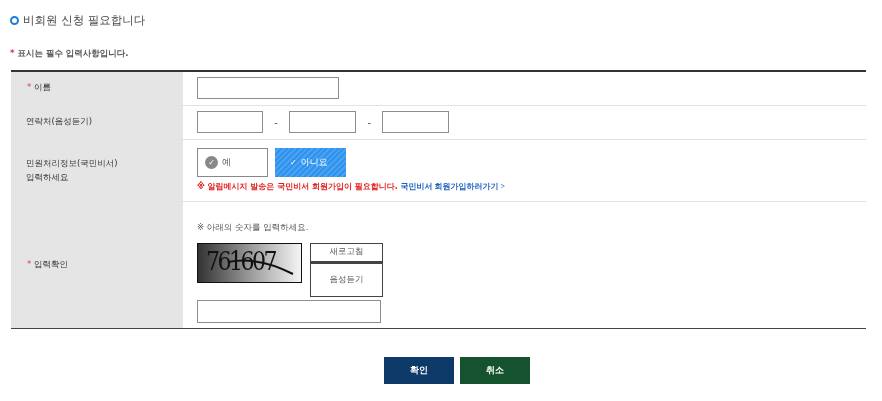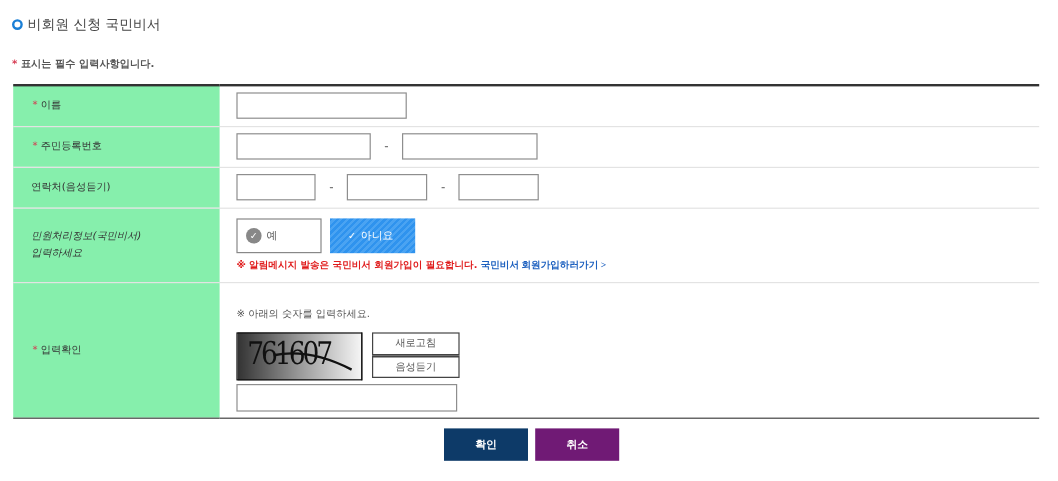--- a/index.html
+++ b/index.html
@@ -8,21 +8,21 @@
 
   .title { position: absolute; left: 10px; top: 13px; display: flex; align-items: center; font-size: 11.5px; color: #444; }
   .title .ring { width: 9px; height: 9px; border: 2.5px solid #1a7fd6; border-radius: 50%; margin-right: 4px; }
 
   .required-note { position: absolute; left: 10px; top: 48px; font-size: 8.5px; color: #555; font-weight: bold; }
   .star { color: #d6374f; }
 
   table.form { position: absolute; left: 11px; top: 70px; width: 855px; border-collapse: collapse; border-top: 2px solid #333; border-bottom: 1.5px solid #444; }
   table.form td { border-bottom: 1px solid #e3e3e3; vertical-align: middle; }
   table.form tr:last-child td { border-bottom: none; }
-  td.label { width: 172px; background: #86efac; font-size: 8.5px; color: #333; padding-left: 16px; }
+  td.label { width: 172px; background: #e5e5e5; font-size: 8.5px; color: #333; padding-left: 16px; }
   td.label.plain { padding-left: 15px; }
   td.value { padding-left: 14px; }
 
   .inp { height: 22px; border: 1px solid #8e8e8e; background: #fff; display: inline-block; vertical-align: middle; }
   .dash { display: inline-block; width: 16px; text-align: center; font-size: 10px; color: #555; vertical-align: middle; }
 
   .radio-row { display: flex; gap: 7px; margin-top: 6px; }
   .rbtn { width: 71px; height: 29px; display: flex; align-items: center; padding-left: 7px; font-size: 9px; }
   .rbtn.yes { border: 1px solid #888; background: #fff; color: #555; }
   .rbtn.no { background: repeating-linear-gradient(135deg, #2f93ee 0 2px, #4aa3f2 2px 4px); color: #fff; border: none; padding-left: 15px; }
@@ -31,77 +31,66 @@
   .notice { margin-top: 4px; margin-bottom: 6px; font-size: 8px; font-weight: bold; color: #e01c1c; }
   .notice a { color: #1b5fbf; text-decoration: none; font-weight: bold; font-family: Liberation Serif, serif; }
 
   .captcha-help { font-size: 8.5px; color: #555; margin-top: 20px; }
   .captcha-wrap { display: flex; margin-top: 9px; }
   .captcha-img { width: 105px; height: 40px; border: 1px solid #111; background: linear-gradient(90deg, #333 0%, #999 50%, #f5f5f5 100%); position: relative; overflow: hidden; }
   .captcha-img span { position: absolute; left: 8px; top: 2px; font-family: "DejaVu Serif", serif; font-size: 26px; letter-spacing: -3px; color: #111; transform: scaleX(0.85); transform-origin: left; }
   .captcha-img svg { position: absolute; left: 0; top: 0; }
   .cap-btns { margin-left: 8px; display: flex; flex-direction: column; }
   .cap-btn { width: 73px; height: 19px; border: 1px solid #444; background: #fff; font-size: 8.5px; color: #555; display: flex; align-items: center; justify-content: center; }
-  .cap-btn + .cap-btn { border-top: 2px solid #444; height: 19px; }
+  .cap-btn + .cap-btn { border-top: 2px solid #444; height: 35px; }
   .cap-input { width: 184px; height: 23px; margin-top: 3px; margin-bottom: 5px; }
 
-  .buttons { position: absolute; top: 357px; left: 370px; display: flex; gap: 6px; }
+  .buttons { position: absolute; top: 357px; left: 384px; display: flex; gap: 6px; }
   .btn { height: 27px; font-size: 9px; font-weight: bold; color: #fff; display: flex; align-items: center; justify-content: center; }
   .btn.ok { width: 70px; background: #0d3a68; }
-  .btn.cancel { width: 70px; background: #701a75; }
+  .btn.cancel { width: 70px; background: #14532d; }
 </style>
 </head>
 <body>
 
 <div class="title">
   <span class="ring"></span>
-  <span>비회원 신청 국민비서</span>
+  <span>비회원 신청 필요합니다</span>
 </div>
 
 <div class="required-note">
   <span class="star">*</span>
   <span>표시는 필수 입력사항입니다.</span>
 </div>
 
 <table class="form">
   <tbody>
       <tr style="height:34px;">
     <td class="label">
       <span class="star">*</span>
       <span>이름</span>
     </td>
     <td class="value">
       <input class="inp" style="width: 142px;" value="">
     </td>
   </tr>
   <tr style="height:34px;">
-    <td class="label">
-      <span class="star">*</span>
-      <span>주민등록번호</span>
-    </td>
-    <td class="value">
-      <input class="inp" style="width: 112px;" value="">
-      <span class="dash">-</span>
-      <input class="inp" style="width: 113px;" value="">
-    </td>
-  </tr>
-  <tr style="height:34px;">
     <td class="label plain">
       <span>연락처(음성듣기)</span>
     </td>
     <td class="value">
       <input class="inp" style="width: 66px;" value="">
       <span class="dash">-</span>
       <input class="inp" style="width: 67px;" value="">
       <span class="dash">-</span>
       <input class="inp" style="width: 67px;" value="">
     </td>
   </tr>
   <tr style="height:62px;">
-    <td class="label plain" style="line-height:14px;font-style:italic;">
+    <td class="label plain" style="line-height:14px;">
       <div>민원처리정보(국민비서)</div>
       <div>입력하세요</div>
     </td>
     <td class="value">
       <div class="radio-row">
         <div class="rbtn yes">
           <span class="check">✓</span>
           <span>예</span>
         </div>
         <div class="rbtn no">

